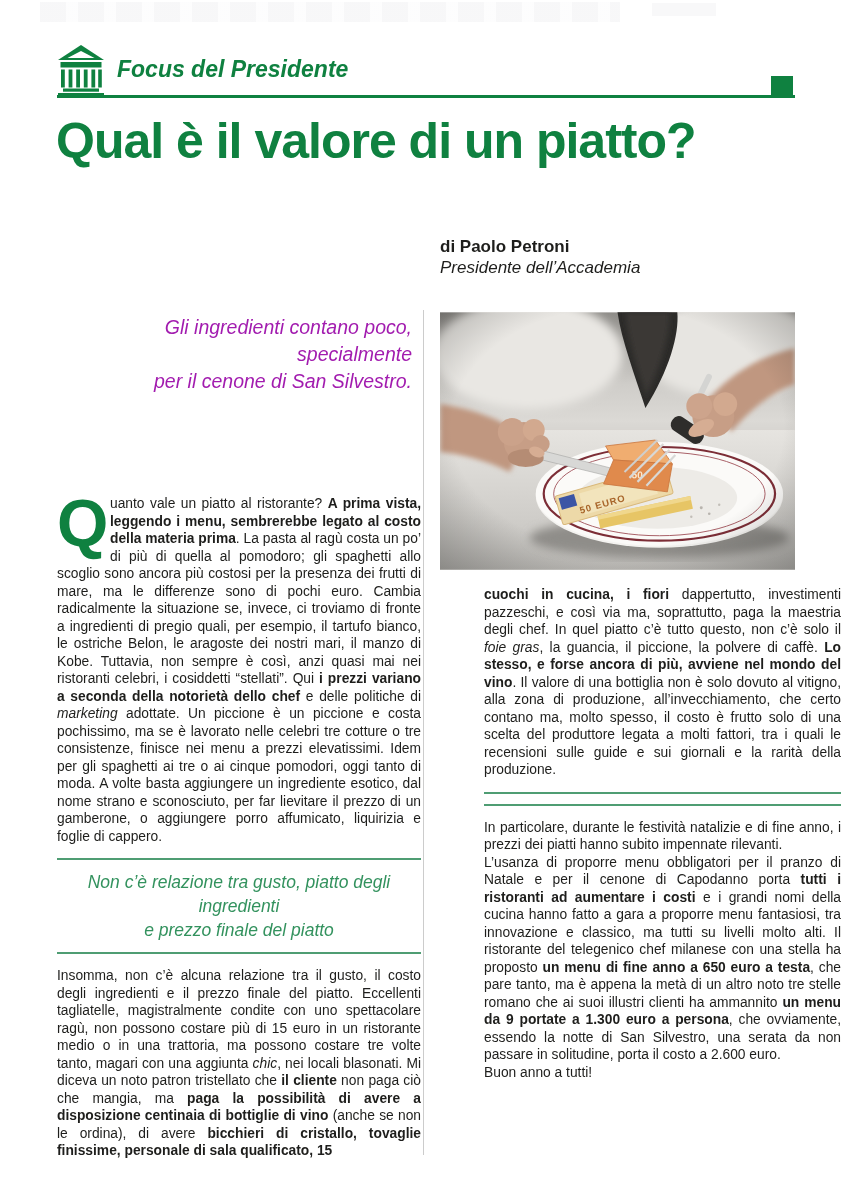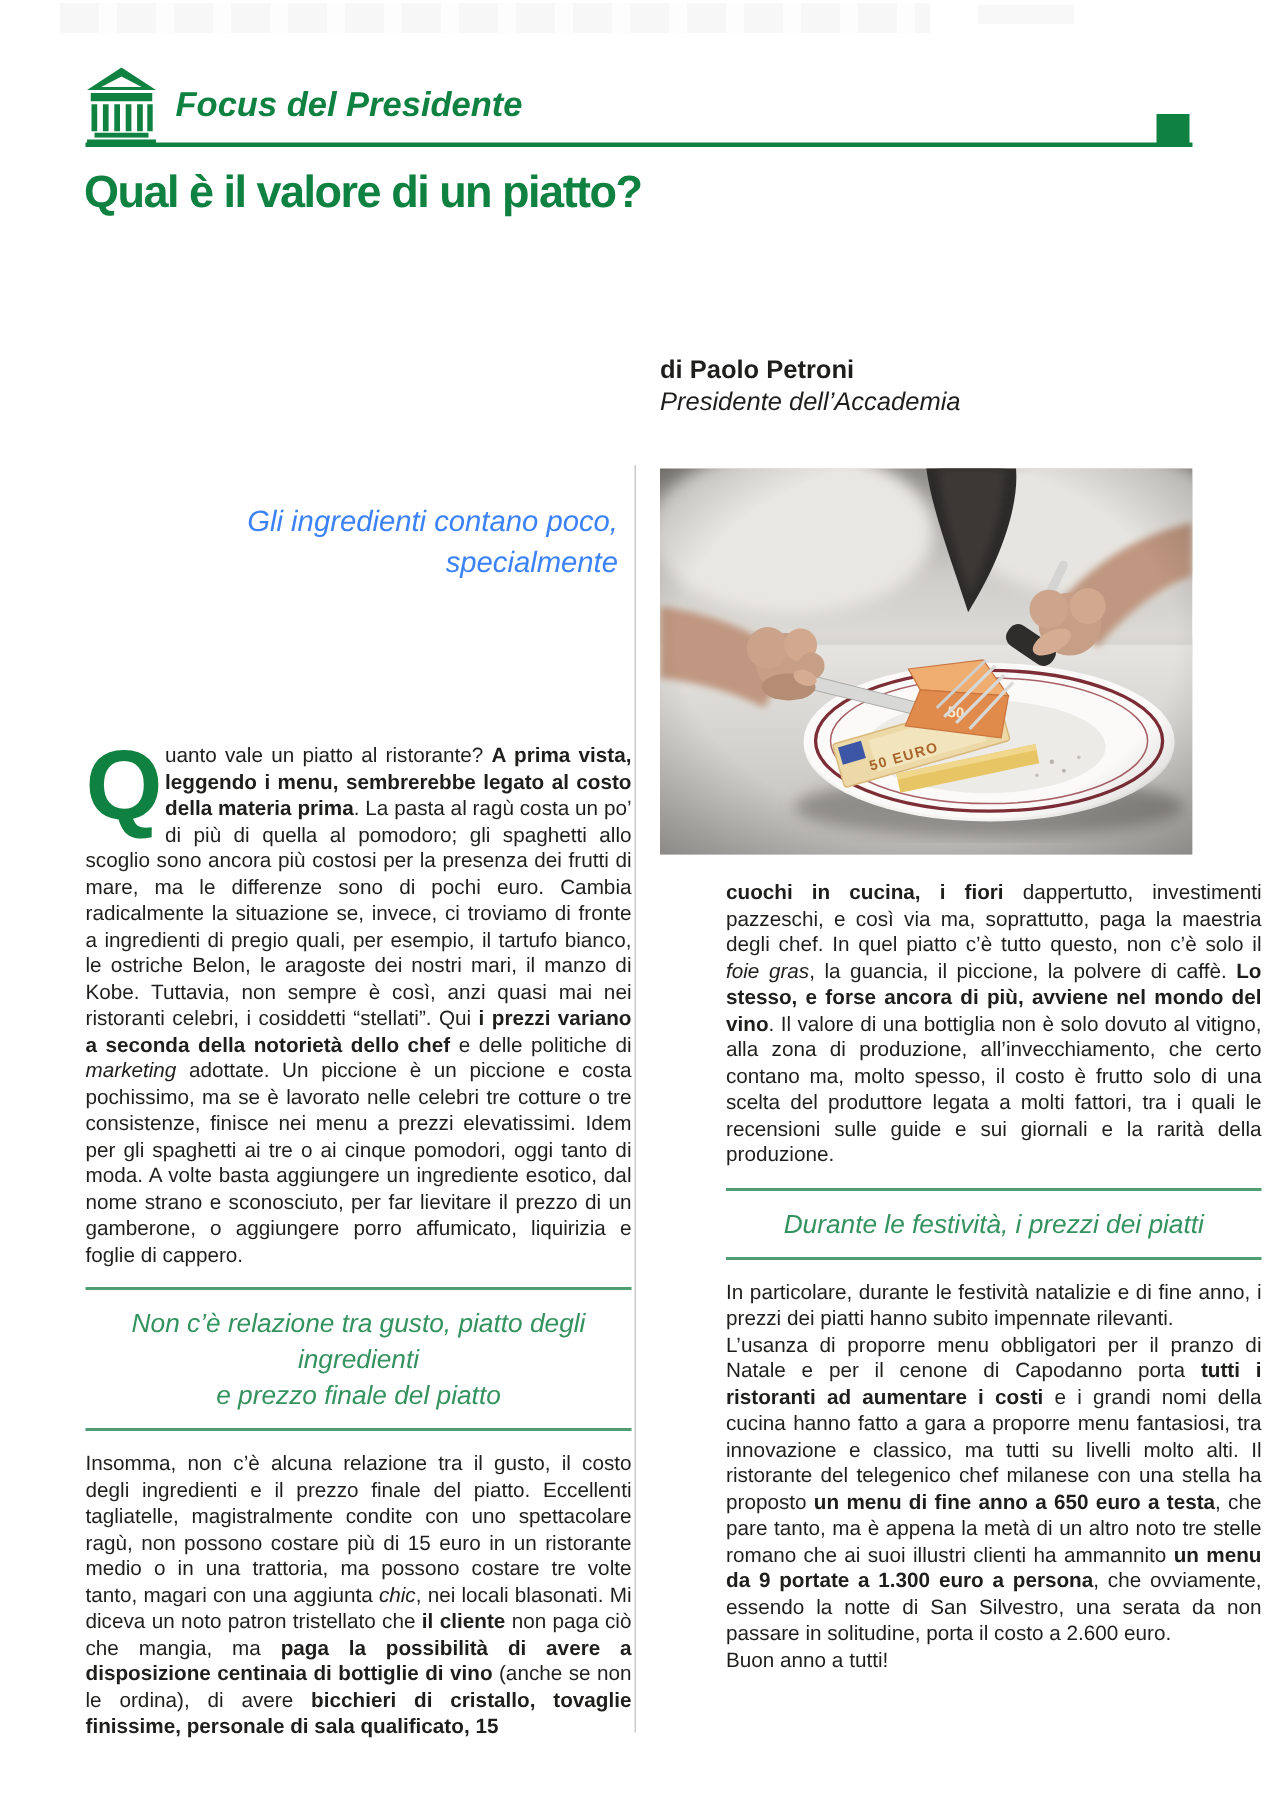--- a/index.html
+++ b/index.html
@@ -10,29 +10,29 @@
   .bleed{position:absolute;left:40px;top:2px;width:580px;height:20px;opacity:.55;
          background:repeating-linear-gradient(90deg,#f1f1f3 0 26px,#fbfbfc 26px 38px);}
   .bleed2{position:absolute;left:652px;top:3px;width:64px;height:13px;background:#f3f3f5;opacity:.6;}
 
   
   .temple{position:absolute;left:57px;top:45px;}
   .hd-label{position:absolute;left:117px;top:56px;font-size:23px;font-weight:700;font-style:italic;color:#0f8140;}
   .hd-rule{position:absolute;left:57px;top:95px;width:738px;height:3px;background:#0f8140;}
   .hd-square{position:absolute;left:771px;top:76px;width:22px;height:20px;background:#0f8140;}
 
-  .title{position:absolute;left:56px;top:112px;margin:0;font-size:30px;letter-spacing:-1px;
+  .title{position:absolute;left:56px;top:112px;margin:0;font-size:50px;letter-spacing:-1px;
          font-weight:700;color:#0f8140;white-space:nowrap;}
 
   .byline{position:absolute;left:440px;top:236px;line-height:21px;font-size:17px;}
   .by-author{font-weight:700;}
   .by-role{font-style:italic;}
 
   .lead-quote{position:absolute;left:60px;top:314px;width:352px;text-align:right;
-              font-style:italic;color:#3b82f6;font-size:19.5px;line-height:27px;margin-top:21px;}
+              font-style:italic;color:#a21caf;font-size:19.5px;line-height:27px;}
 
   .divider{position:absolute;left:423px;top:310px;width:1px;height:845px;background:#cccccc;}
 
   .photo{position:absolute;left:440px;top:312px;width:355px;height:258px;margin:0;}
 
   .col{position:absolute;width:364px;}
   .col-left{left:57px;top:495px;}
   .col-right{left:440px;top:586px;width:357px;margin-left:44px;}
   p.body{margin:0;font-size:13.8px;line-height:17.5px;text-align:justify;color:#1e1e1c;}
   .seg-b{font-weight:700;}
@@ -70,20 +70,21 @@
 
   <h1 class="title">Qual è il valore di un piatto?</h1>
 
   <div class="byline">
     <div class="by-author">di Paolo Petroni</div>
     <div class="by-role">Presidente dell’Accademia</div>
   </div>
 
   <div class="lead-quote">
     <div>Gli ingredienti contano poco, specialmente</div>
+    <div>per il cenone di San Silvestro.</div>
   </div>
 
   <div class="divider"></div>
 
   <figure class="photo">
     <svg width="355" height="258" viewBox="0 0 356 258">
       <defs>
         <linearGradient id="bgG" x1="0" y1="0" x2="0" y2="1">
           <stop offset="0" stop-color="#8e8c88"></stop>
             <stop offset="0.28" stop-color="#cfcdc9"></stop>
@@ -177,21 +178,20 @@
       <div>e prezzo finale del piatto</div>
     </div>
     <div class="q-rule below"></div>
     <p class="body"><span>Insomma, non c’è alcuna relazione tra il gusto, il costo degli ingredienti e il prezzo finale del piatto. Eccellenti tagliatelle, magistralmente condite con uno spettacolare ragù, non possono costare più di 15 euro in un ristorante medio o in una trattoria, ma possono costare tre volte tanto, magari con una aggiunta </span><span class="seg-i">chic</span><span>, nei locali blasonati. Mi diceva un noto patron tristellato che </span><span class="seg-b">il cliente</span><span> non paga ciò che mangia, ma </span><span class="seg-b">paga la possibilità di avere a disposizione centinaia di bottiglie di vino</span><span> (anche se non le ordina), di avere </span><span class="seg-b">bicchieri di cristallo, tovaglie finissime, personale di sala qualificato, 15</span></p>
   </section>
 
   <section class="col col-right">
     <p class="body"><span class="seg-b">cuochi in cucina, i fiori</span><span> dappertutto, investimenti pazzeschi, e così via ma, soprattutto, paga la maestria degli chef. In quel piatto c’è tutto questo, non c’è solo il </span><span class="seg-i">foie gras</span><span>, la guancia, il piccione, la polvere di caffè. </span><span class="seg-b">Lo stesso, e forse ancora di più, avviene nel mondo del vino</span><span>. Il valore di una bottiglia non è solo dovuto al vitigno, alla zona di produzione, all’invecchiamento, che certo contano ma, molto spesso, il costo è frutto solo di una scelta del produttore legata a molti fattori, tra i quali le recensioni sulle guide e sui giornali e la rarità della produzione.</span></p>
     <div class="q-rule"></div>
     <div class="col-quote">
-      <div>Durante le festività, i prezzi dei piatti</div>
     </div>
     <div class="q-rule below"></div>
     <p class="body">In particolare, durante le festività natalizie e di fine anno, i prezzi dei piatti hanno subito impennate rilevanti.</p>
     <p class="body"><span>L’usanza di proporre menu obbligatori per il pranzo di Natale e per il cenone di Capodanno porta </span><span class="seg-b">tutti i ristoranti ad aumentare i costi</span><span> e i grandi nomi della cucina hanno fatto a gara a proporre menu fantasiosi, tra innovazione e classico, ma tutti su livelli molto alti. Il ristorante del telegenico chef milanese con una stella ha proposto </span><span class="seg-b">un menu di fine anno a 650 euro a testa</span><span>, che pare tanto, ma è appena la metà di un altro noto tre stelle romano che ai suoi illustri clienti ha ammannito </span><span class="seg-b">un menu da 9 portate a 1.300 euro a persona</span><span>, che ovviamente, essendo la notte di San Silvestro, una serata da non passare in solitudine, porta il costo a 2.600 euro.</span></p>
     <p class="body">Buon anno a tutti!</p>
   </section>
 
 </div>
 
 </body></html>

